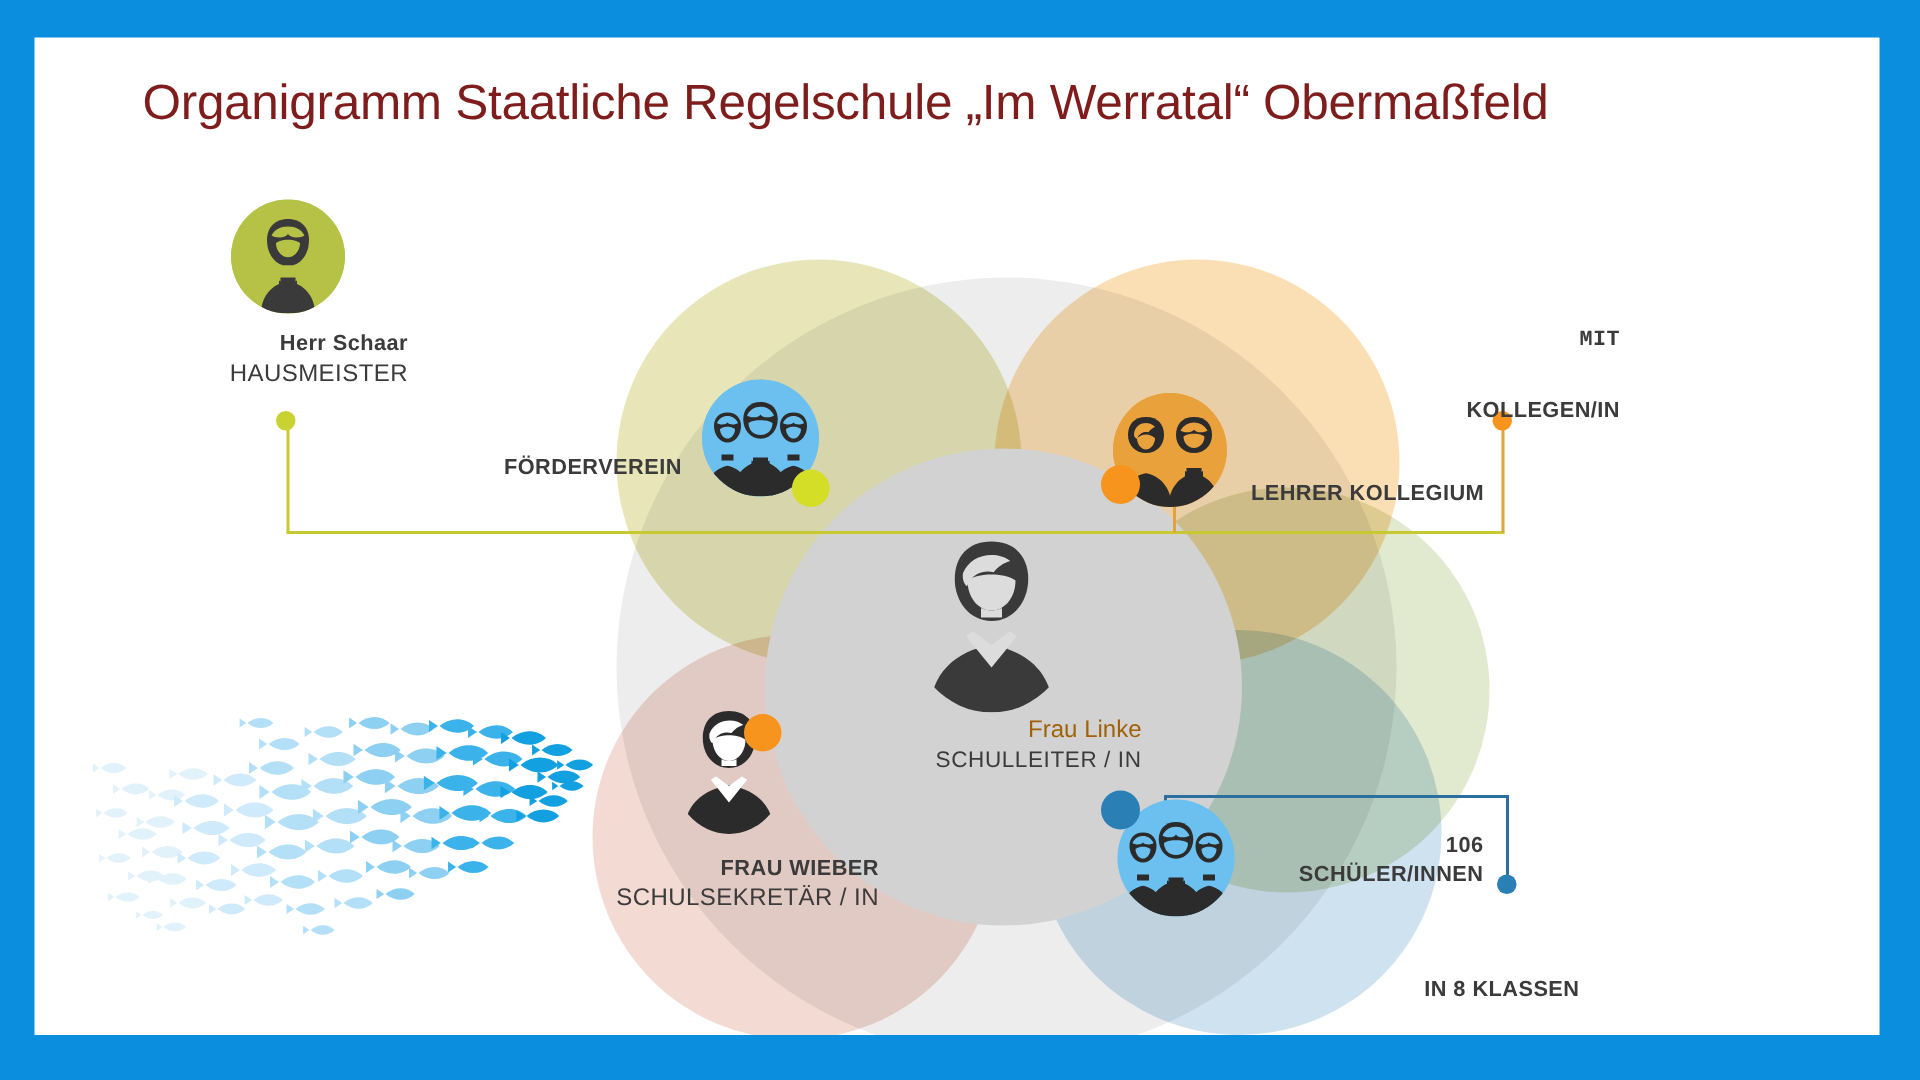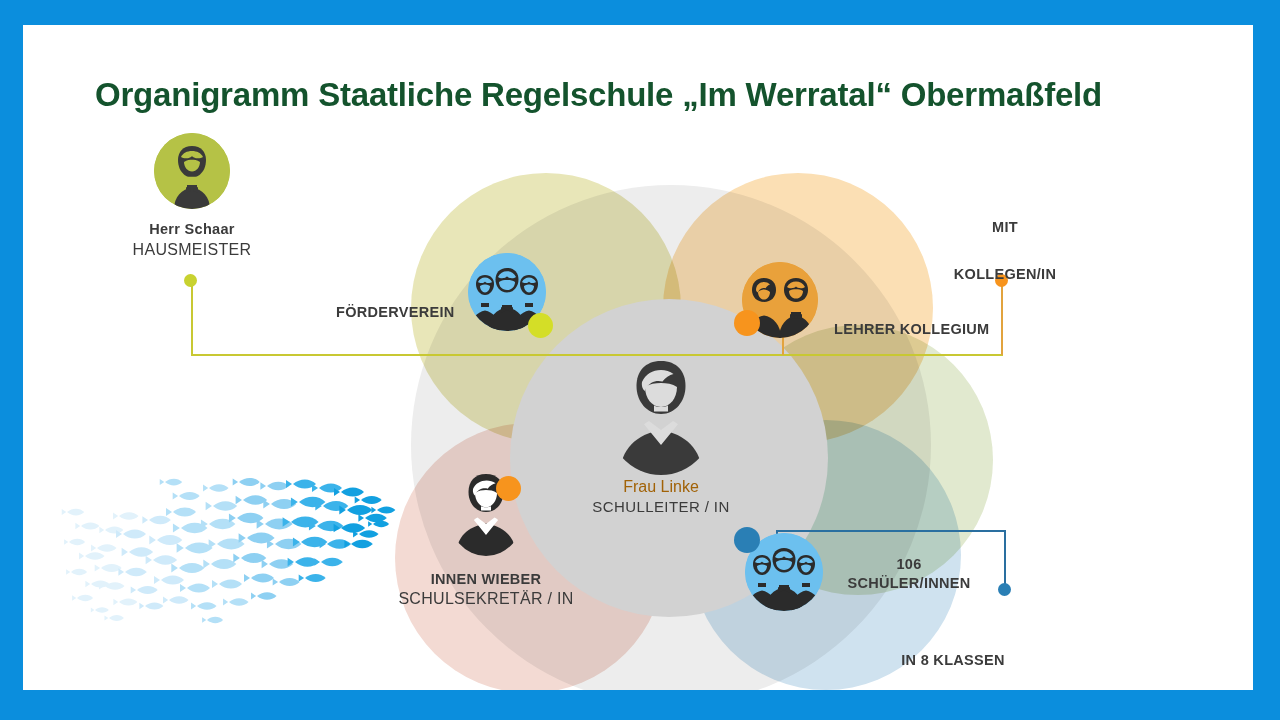--- a/index.html
+++ b/index.html
@@ -29,25 +29,25 @@
     width: 1230px;
     height: 665px;
     background: #ffffff;
     overflow: hidden;
   }
 
   
   #title {
     position: absolute;
     left: 72px;
-    top: 51px;
+    top: 24px;
     width: 1100px;
     font-size: 33px;
-    font-weight: 700;
-    color: #14532d;
+    font-weight: 400;
+    color: #7f1d1d;
     letter-spacing: -0.2px;
     white-space: nowrap;
   }
 
   
   .blob {
     position: absolute;
     border-radius: 50%;
     mix-blend-mode: multiply;
   }
@@ -97,21 +97,21 @@
     font-size: 16px;
     font-weight: 400;
     color: #a16207;
   }
   .lbl-center-role {
     font-size: 15px;
     font-weight: 400;
     color: #3b3b3b;
     letter-spacing: 0.4px;
   }
-  .tac { text-align: center; }
+  .tac { text-align: right; }
 
   
   #fish-art {
     position: absolute;
     left: 38px;
     top: 435px;
     width: 340px;
     height: 180px;
   }
 </style>
@@ -204,21 +204,21 @@
         <path d="M47 29c2.2-1.6 4.8-1.8 7-1.8s4.8.2 7 1.8c0 4-2.8 7.6-7 7.6s-7-3.6-7-7.6z" fill="#e9a13b"></path>
         <path d="M37 76c0-13 8-21 17-22.5 9 1.5 17 9.5 17 22.5z" fill="#2b2b2b"></path>
         <path d="M49 50h10v5H49z" fill="#2b2b2b"></path>
         <path d="M54 55l-6-3v6z" fill="#2b2b2b"></path>
         <path d="M54 55l6-3v6z" fill="#2b2b2b"></path>
         <circle cx="54" cy="55" r="2" fill="#2b2b2b"></circle>
       </svg>
     </div>
     <div class="dot" style="left:711px; top:285px; width:26px; height:26px; background:#f7941d;"></div>
     <span class="lbl lbl-bold" style="left:811px; top:296px;">LEHRER KOLLEGIUM</span>
-    <span class="lbl lbl-bold tac" style="left:907px; top:194px; width:150px;">MIT</span>
+    <span class="lbl lbl-bold tac" style="left:907px; top:194px; width:150px;font-family:Liberation Mono, monospace;">MIT</span>
     <span class="lbl lbl-bold tac" style="left:907px; top:213px; width:150px;margin-top:28px;">KOLLEGEN/IN</span>
 
     <div class="avatar" style="left:583px; top:330px; width:110px; height:120px; background:transparent;">
       <svg viewBox="0 0 110 120">
         <path d="M55 6c-16 0-24.5 10.5-24.5 25 0 15 10 28 24.5 28s24.5-13 24.5-28C79.5 16.5 71 6 55 6z" fill="#3a3a3a"></path>
         <path d="M36 27c3.5-8 10.6-12 19-12 4.5 0 9 1.2 12.5 4-4 1-8.5 4-11 7.5-3.5-1-8-.6-11 1.2-3.5 2-5.8 5-6.8 8.2-1.8-1.5-3.4-4.5-2.7-8.9z" fill="#dcdcdc"></path>
         <path d="M39 32c4.6-3.2 10.4-4 16-4s11.4.8 16 4c0 11-7 20-16 20s-16-9-16-20z" fill="#dcdcdc"></path>
         <path d="M55 52c-2.5 0-5-.6-7-1.6v6.2h14V50.4c-2 1-4.5 1.6-7 1.6z" fill="#dcdcdc"></path>
         <path d="M14 120c0-26 17-41 41-45 24 4 41 19 41 45z" fill="#3a3a3a"></path>
         <path d="M55 75l-12-9c-1.8 1-3.4 2-5 3.2L55 90l17-20.8c-1.6-1.2-3.2-2.2-5-3.2z" fill="#dcdcdc"></path>
@@ -231,21 +231,21 @@
       <svg viewBox="0 0 76 86">
         <path d="M38 4c-11.5 0-17.5 7.5-17.5 18 0 11 7 20 17.5 20s17.5-9 17.5-20C55.5 11.5 49.5 4 38 4z" fill="#2b2b2b"></path>
         <path d="M25 19c2.5-5.8 7.6-8.6 13.6-8.6 3.2 0 6.4.9 9 2.9-2.9.7-6.1 2.9-7.9 5.4-2.5-.7-5.7-.4-7.9.9-2.5 1.4-4.2 3.6-4.9 5.9-1.3-1.1-2.4-3.2-1.9-6.5z" fill="#ffffff"></path>
         <path d="M27 23c3.3-2.3 7.4-2.9 11-2.9s7.7.6 11 2.9c0 7.9-5 14.3-11 14.3S27 30.9 27 23z" fill="#ffffff"></path>
         <path d="M38 37.3c-1.8 0-3.6-.4-5-1.1v4.4h10v-4.4c-1.4.7-3.2 1.1-5 1.1z" fill="#ffffff"></path>
         <path d="M8 86c0-19 12-29.5 30-32.5 18 3 30 13.5 30 32.5z" fill="#2b2b2b"></path>
         <path d="M38 54l-8.5-6.4c-1.3.7-2.4 1.4-3.6 2.3L38 65l12.1-15.1c-1.1-.9-2.3-1.6-3.6-2.3z" fill="#ffffff"></path>
       </svg>
     </div>
     <div class="dot" style="left:473px; top:451px; width:25px; height:25px; background:#f7941d;"></div>
-    <span class="lbl lbl-bold tac" style="left:363px; top:546px; width:200px;">INNEN WIEBER</span>
+    <span class="lbl lbl-bold tac" style="left:363px; top:546px; width:200px;">FRAU WIEBER</span>
     <span class="lbl lbl-reg tac" style="left:363px; top:565px; width:200px;">SCHULSEKRETÄR / IN</span>
 
     <div class="avatar" style="left:722px; top:508px; width:78px; height:78px; background:#6cc0ef;">
       <svg viewBox="0 0 78 78">
         <circle cx="39" cy="39" r="39" fill="#6cc0ef"></circle>
         <path d="M17 22c-6 0-9 4-9 9 0 6 4 11 9 11s9-5 9-11c0-5-3-9-9-9z" fill="#2b2b2b"></path>
         <path d="M10 29c1.4-3 4-4.6 7-4.6s5.6 1.6 7 4.6c-1 .8-3 1.2-4.8.9-1.2-.2-2-.8-2.2-1.4-.3.6-1 1.2-2.2 1.4-1.8.3-3.8-.1-4.8-.9z" fill="#6cc0ef"></path>
         <path d="M12 33c2-1.4 4.2-1.5 5-1.5s3 .1 5 1.5c0 3.4-2.4 6.4-5 6.4S12 36.4 12 33z" fill="#6cc0ef"></path>
         <path d="M2 78c0-12 7-19 15-20.5 8 1.5 15 8.5 15 20.5z" fill="#2b2b2b"></path>
         <path d="M61 22c-6 0-9 4-9 9 0 6 4 11 9 11s9-5 9-11c0-5-3-9-9-9z" fill="#2b2b2b"></path>

